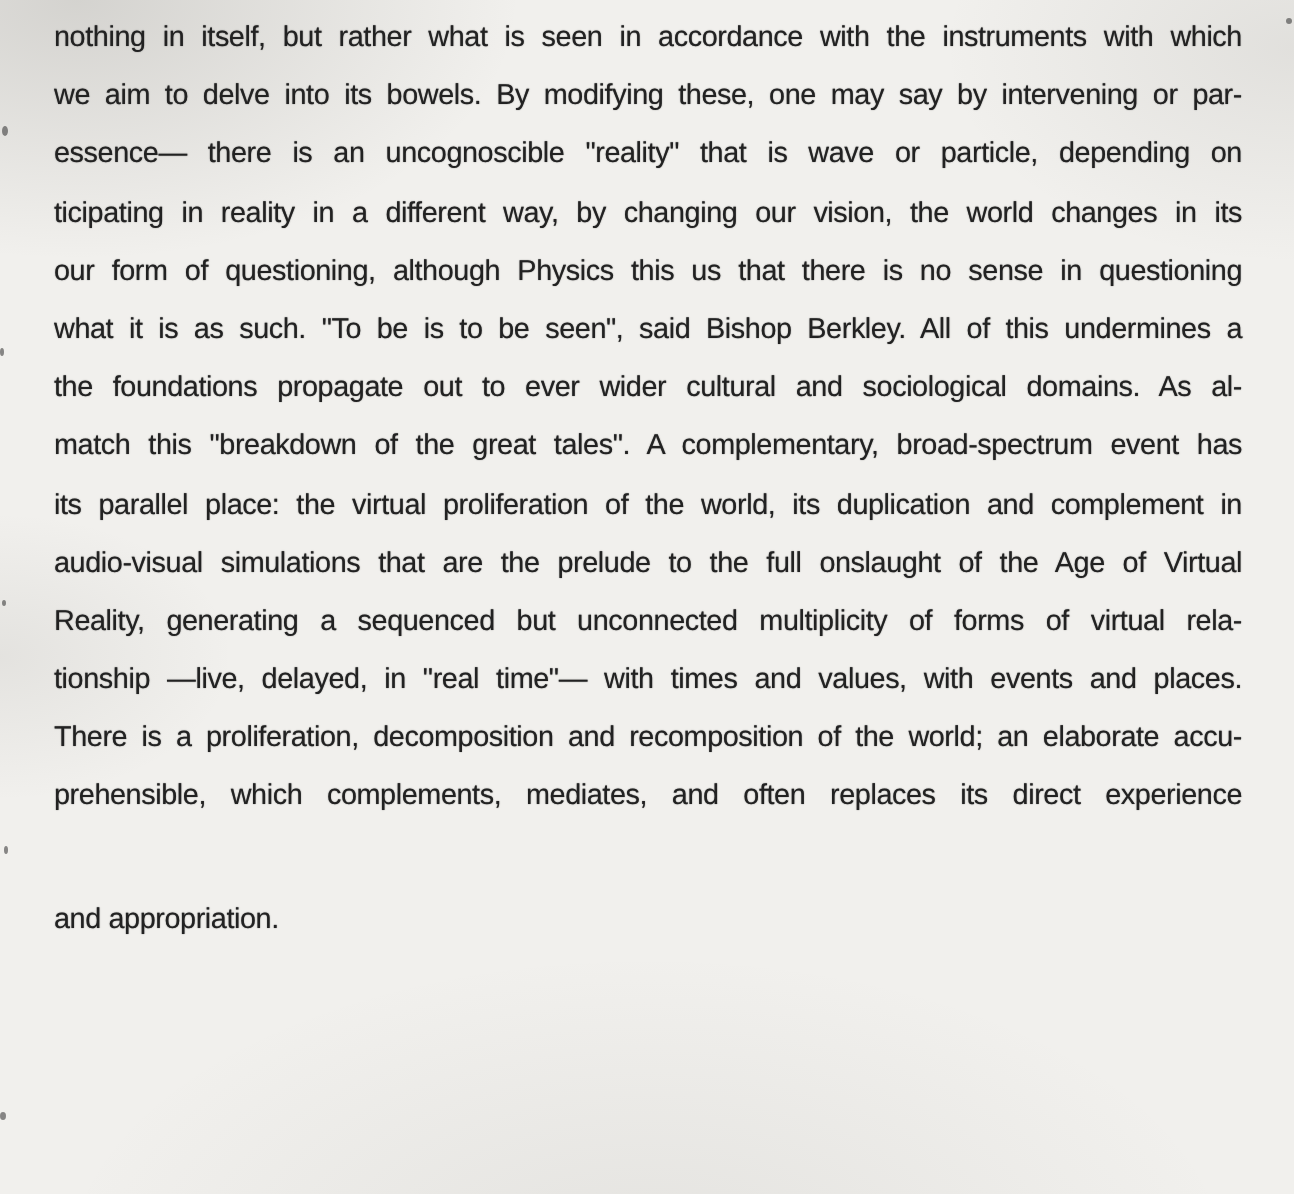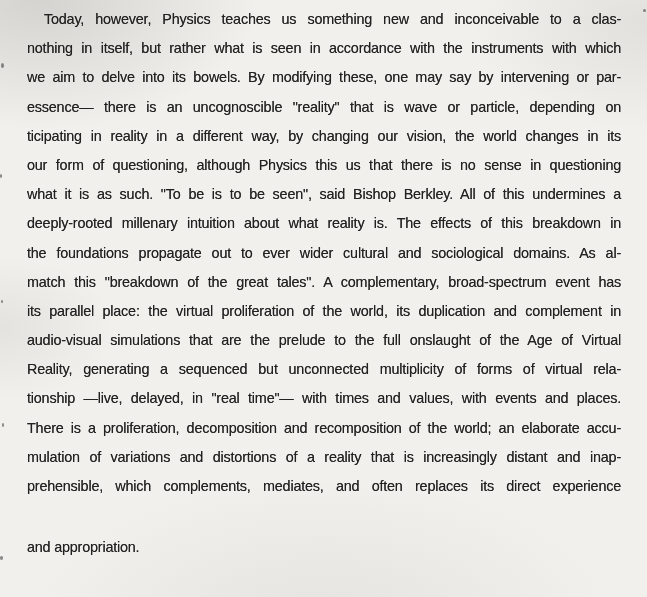--- a/index.html
+++ b/index.html
@@ -63,33 +63,30 @@
 <div class="page">
 
   <div class="speck s1"></div>
   <div class="speck s2"></div>
   <div class="speck s3"></div>
   <div class="speck s4"></div>
   <div class="speck s5"></div>
   <div class="speck s6"></div>
 
   <div class="text">
-    <div class="line first">Today, however, Physics teaches us something new and inconceivable to a clas-</div>
     <div class="line">nothing in itself, but rather what is seen in accordance with the instruments with which</div>
     <div class="line">we aim to delve into its bowels. By modifying these, one may say by intervening or par-</div>
     <div class="line">essence— there is an uncognoscible "reality" that is wave or particle, depending on</div>
     <div class="line">ticipating in reality in a different way, by changing our vision, the world changes in its</div>
     <div class="line">our form of questioning, although Physics this us that there is no sense in questioning</div>
     <div class="line">what it is as such. "To be is to be seen", said Bishop Berkley. All of this undermines a</div>
-    <div class="line">deeply-rooted millenary intuition about what reality is. The effects of this breakdown in</div>
     <div class="line">the foundations propagate out to ever wider cultural and sociological domains. As al-</div>
     <div class="line">match this "breakdown of the great tales". A complementary, broad-spectrum event has</div>
     <div class="line">its parallel place: the virtual proliferation of the world, its duplication and complement in</div>
     <div class="line">audio-visual simulations that are the prelude to the full onslaught of the Age of Virtual</div>
     <div class="line">Reality, generating a sequenced but unconnected multiplicity of forms of virtual rela-</div>
     <div class="line">tionship —live, delayed, in "real time"— with times and values, with events and places.</div>
     <div class="line">There is a proliferation, decomposition and recomposition of the world; an elaborate accu-</div>
-    <div class="line">mulation of variations and distortions of a reality that is increasingly distant and inap-</div>
     <div class="line">prehensible, which complements, mediates, and often replaces its direct experience</div>
     <div class="line last">and appropriation.</div>
   </div>
 
 </div>
 
 </body></html>

